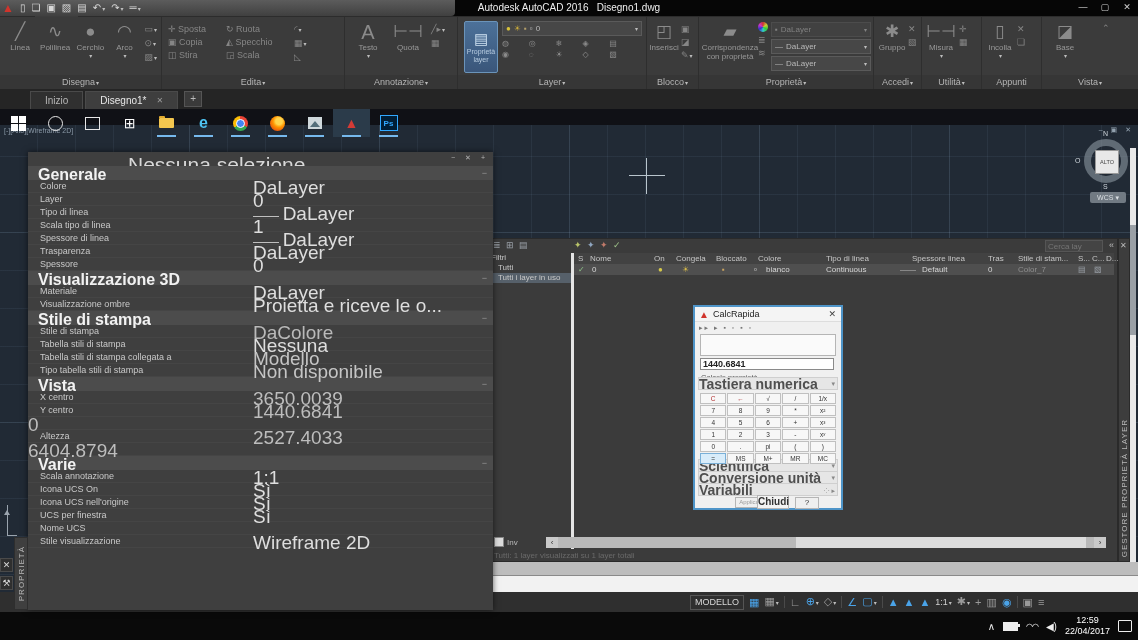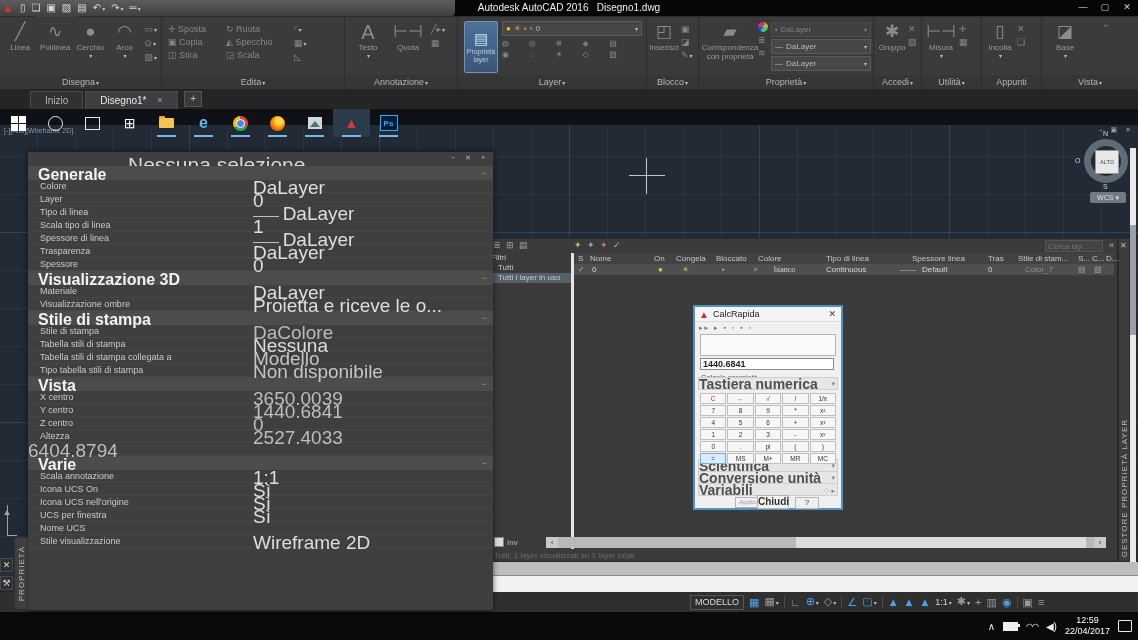--- a/index.html
+++ b/index.html
@@ -202,26 +202,26 @@
       <span class="lph" style="left:518px;">C...</span>
       <span class="lph" style="left:532px;">D...</span>
     </div>
     <div id="lp-row">
       <span class="lpc" style="left:4px;color:#8fc48a;">✓</span>
       <span class="lpc" style="left:18px;">0</span>
       <span class="lpc" style="left:84px;color:#d4c84a;">●</span>
       <span class="lpc" style="left:108px;color:#d4b84a;">☀</span>
       <span class="lpc" style="left:148px;color:#c9a35f;">▪</span>
       <span class="lpc" style="left:180px;color:#f0f0f0;">▫</span>
-      <span class="lpc" style="left:200px;font-family:Liberation Serif, serif;">bianco</span>
+      <span class="lpc" style="left:192px;">bianco</span>
       <span class="lpc" style="left:252px;">Continuous</span>
       <span class="lpc" style="left:326px;color:#bdbdbd;">——</span>
       <span class="lpc" style="left:348px;">Default</span>
       <span class="lpc" style="left:414px;">0</span>
-      <span class="lpc" style="left:444px;color:#8f8f8f;margin-left:7px;">Color_7</span>
+      <span class="lpc" style="left:444px;color:#8f8f8f;">Color_7</span>
       <span class="lpc" style="left:504px;color:#9aa0a8;">▤</span>
       <span class="lpc" style="left:520px;color:#9aa0a8;">▧</span>
     </div>
     <div id="lp-inv">
       <span style="width:8px;height:8px;border:1px solid #888;background:#ddd;display:inline-block;"></span>
       <span>Inv</span>
     </div>
     <div id="lp-hsb">
       <span class="hsb-arrow" style="left:0;">‹</span>
       <span id="lp-hsb-thumb"></span>
@@ -386,21 +386,20 @@
     <div class="psec" style="top:225px;"><b>Vista</b><span class="coll">−</span></div>
     <div class="prow" style="top:239px;">
         <span class="plab">X centro</span>
         <span class="pval" style="color:#bdbdbd;">3650.0039</span>
       </div>
     <div class="prow" style="top:252px;">
         <span class="plab">Y centro</span>
         <span class="pval" style="color:#bdbdbd;">1440.6841</span>
       </div>
     <div class="prow" style="top:265px;">
-        <span class="plab">Z centro</span>
         <span class="pval" style="color:#bdbdbd;">0</span>
       </div>
     <div class="prow" style="top:278px;">
         <span class="plab">Altezza</span>
         <span class="pval" style="color:#bdbdbd;">2527.4033</span>
       </div>
     <div class="prow" style="top:291px;">
         <span class="pval" style="color:#bdbdbd;">6404.8794</span>
       </div>
 

